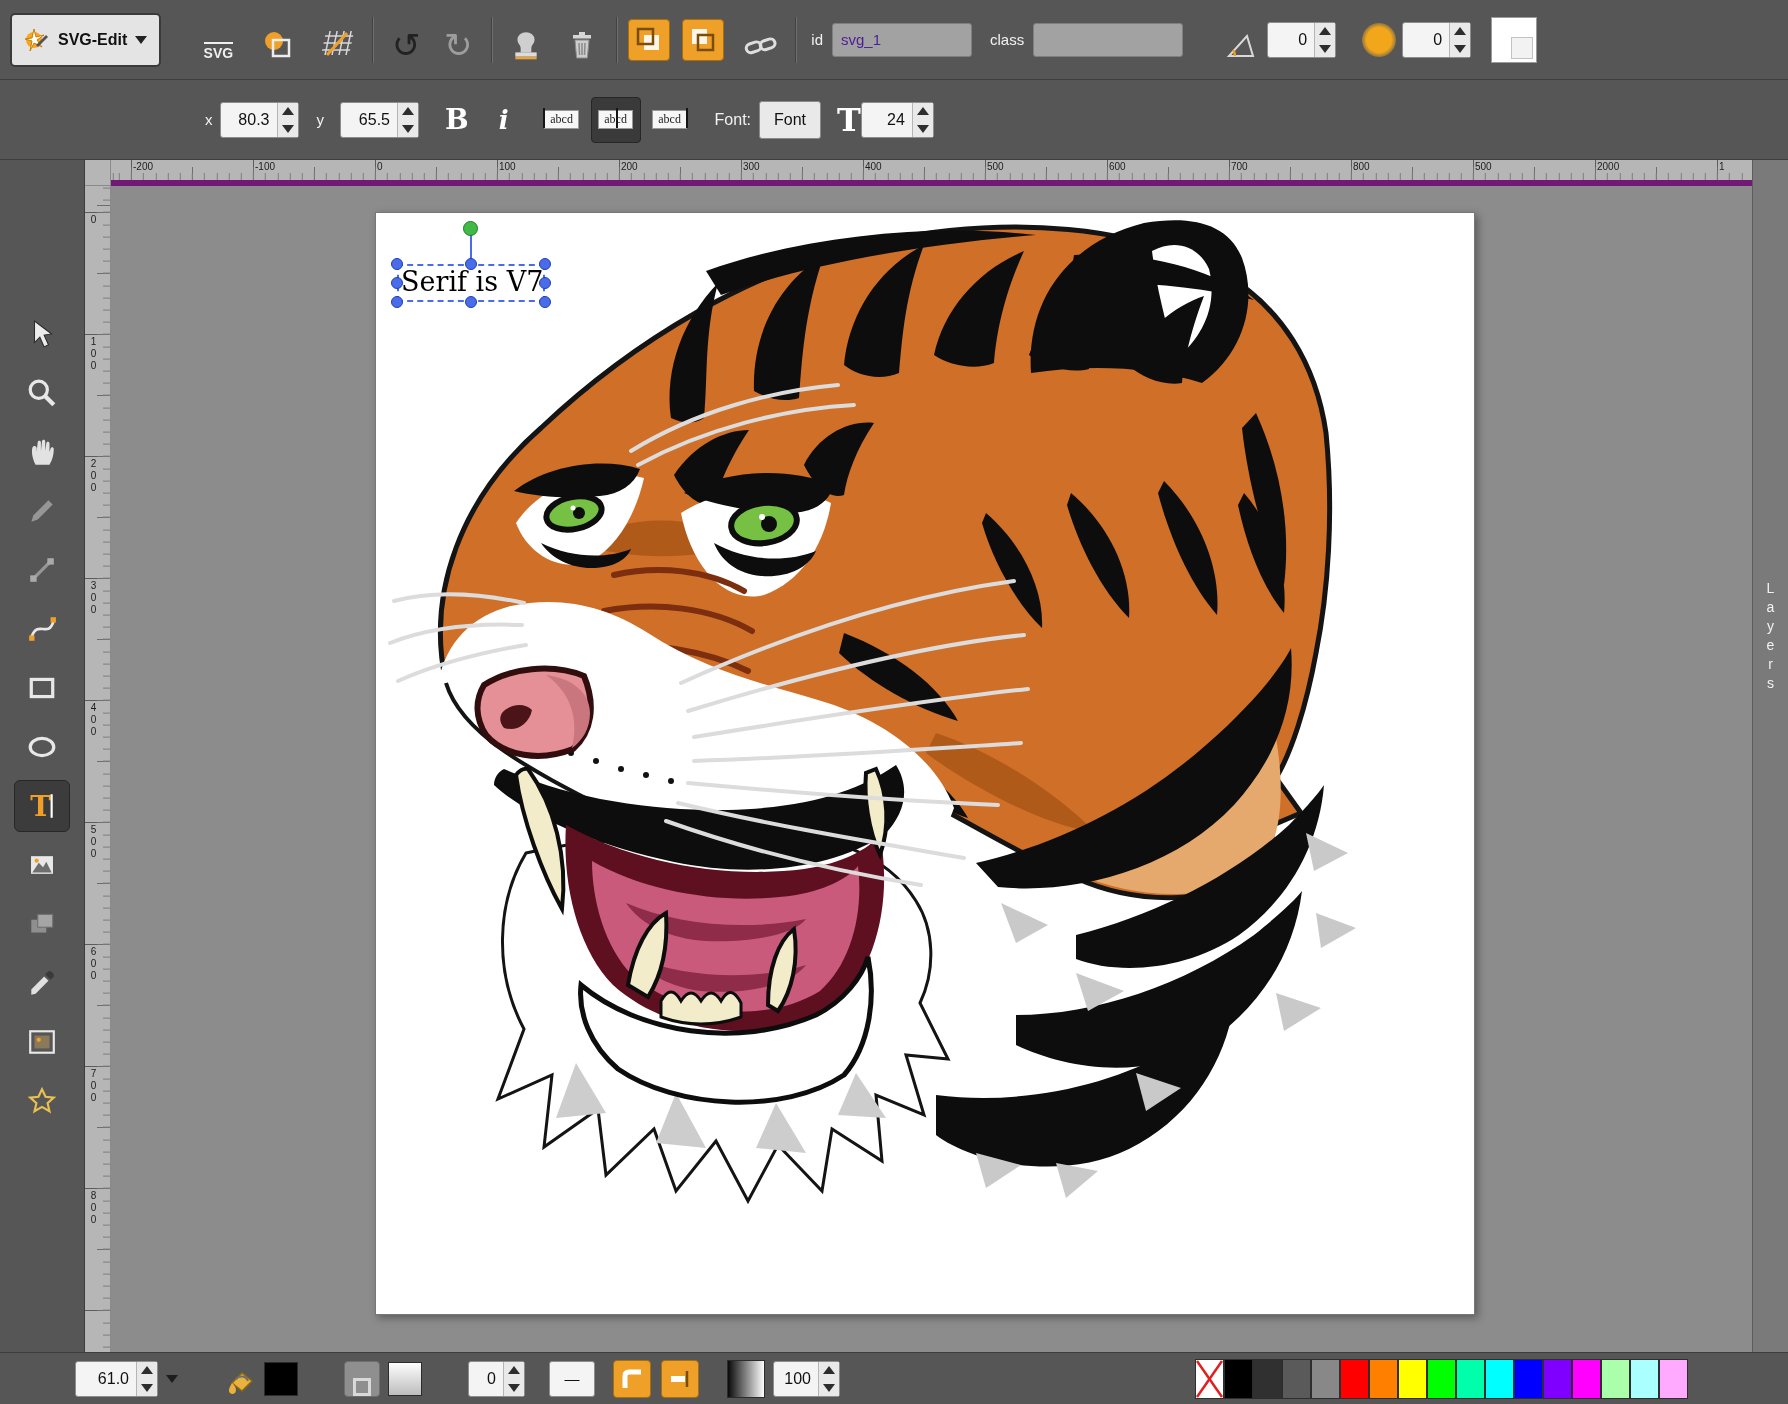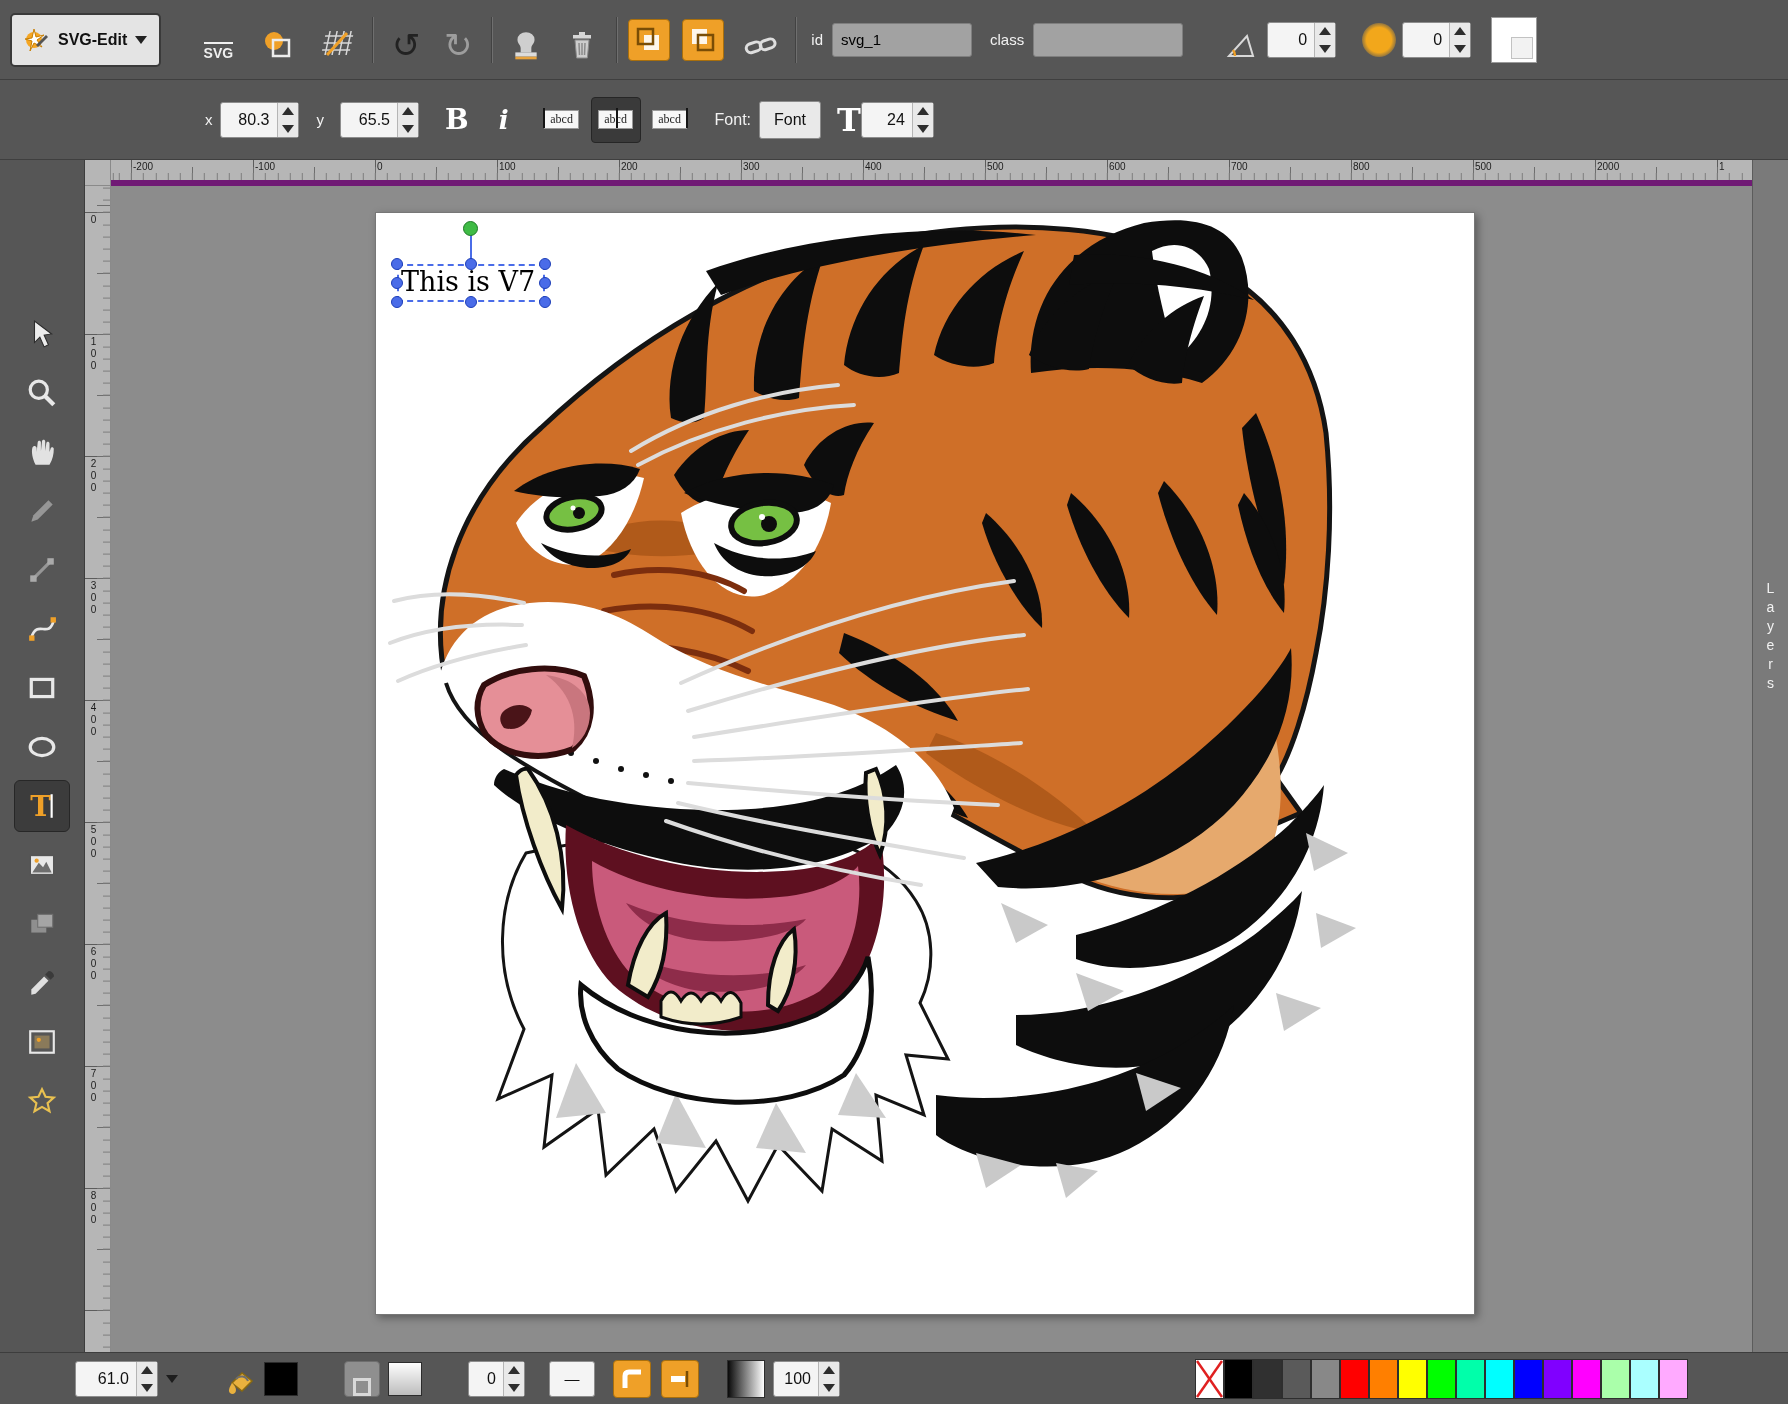--- a/index.html
+++ b/index.html
@@ -8,21 +8,21 @@
     font-family:"Liberation Sans",sans-serif;background:#8c8c8c;}
   .abs{position:absolute;}
 
   
   .bar{position:absolute;left:0;width:1788px;background:#565656;border-bottom:1px solid #3f3f3f;display:flex;align-items:center;}
   #row1{top:0;height:80px;}
   #row2{top:80px;height:80px;padding-left:205px;}
   .sep{width:1px;height:46px;background:#424242;box-shadow:1px 0 0 #6f6f6f;margin:0 11px;flex:0 0 auto;}
   .ibtn{display:flex;align-items:flex-end;justify-content:center;flex:0 0 auto;border-radius:4px;}
   .lbl{color:#f2f2f2;font-size:15px;flex:0 0 auto;}
-  .grayfield{background:#a2a2a2;border:1px solid #7f7f7f;border-radius:3px;height:34px;color:#000000;font-size:15px;display:flex;align-items:center;padding:0 8px;}
+  .grayfield{background:#a2a2a2;border:1px solid #7f7f7f;border-radius:3px;height:34px;color:#4c1d95;font-size:15px;display:flex;align-items:center;padding:0 8px;}
 
   #logoBtn{margin-left:10px;height:54px;background:#e4e4e4;border:2px solid #3a3a3a;border-radius:5px;display:flex;align-items:center;gap:8px;padding:0 12px;color:#111;font-size:16px;font-weight:bold;}
   .caret{width:0;height:0;border-left:6px solid transparent;border-right:6px solid transparent;border-top:8px solid #222;}
 
   .spin{display:flex;align-items:stretch;background:#f4f4f4;border:1px solid #8d8d8d;border-radius:3px;height:36px;flex:0 0 auto;}
   .spin .val{display:flex;align-items:center;justify-content:flex-end;padding:0 7px;font-size:16px;color:#111;min-width:46px;}
   .spin .btns{display:flex;flex-direction:column;justify-content:space-between;border-left:1px solid #b5b5b5;padding:4px 4px;background:#e9e9e9;}
   .au{width:0;height:0;border-left:6px solid transparent;border-right:6px solid transparent;border-bottom:8px solid #2d2d2d;}
   .ad{width:0;height:0;border-left:6px solid transparent;border-right:6px solid transparent;border-top:8px solid #2d2d2d;}
 
@@ -499,21 +499,21 @@
         <path d="M150,432 C102,440 58,452 22,468"></path>
         <path d="M262,252 C330,215 408,196 478,192"></path>
         <path d="M255,238 C320,198 395,178 462,172"></path>
       </g>
     </svg>
   </div>
 
   <div id="rotstem"></div>
   <div id="rothdl"></div>
   <div id="selbox"></div>
-  <div id="canvasText">This is V7</div>
+  <div id="canvasText">Serif is V7</div>
   <div class="hdl" style="left:391px;top:258px"></div>
   <div class="hdl" style="left:465px;top:258px"></div>
   <div class="hdl" style="left:539px;top:258px"></div>
   <div class="hdl" style="left:391px;top:277px"></div>
   <div class="hdl" style="left:539px;top:277px"></div>
   <div class="hdl" style="left:391px;top:296px"></div>
   <div class="hdl" style="left:465px;top:296px"></div>
   <div class="hdl" style="left:539px;top:296px"></div>
 
   <div id="layersTab">

